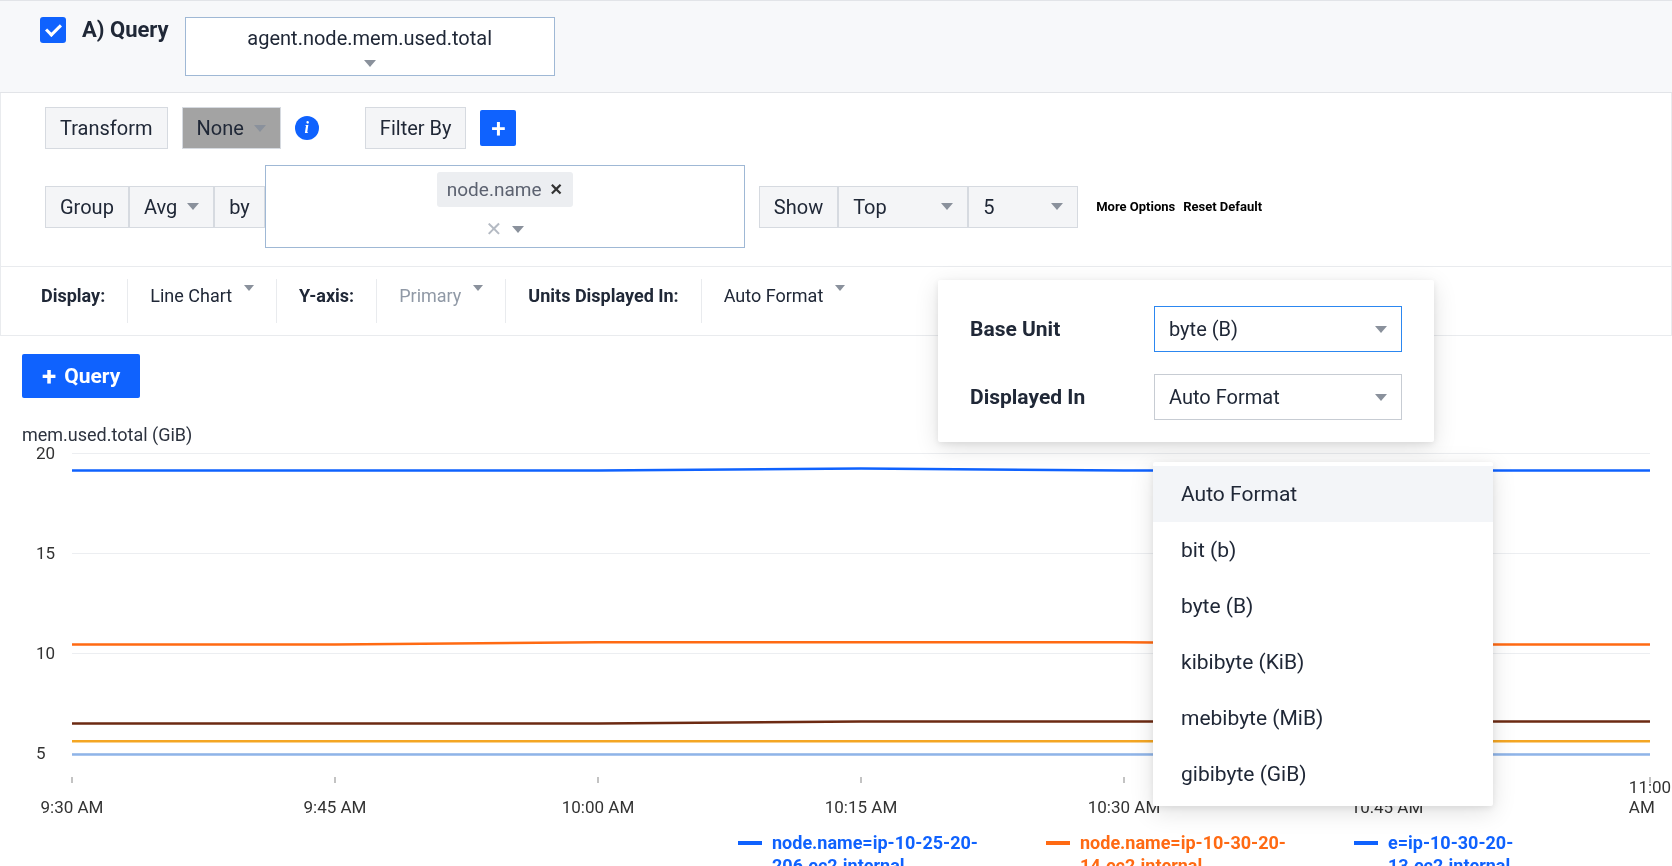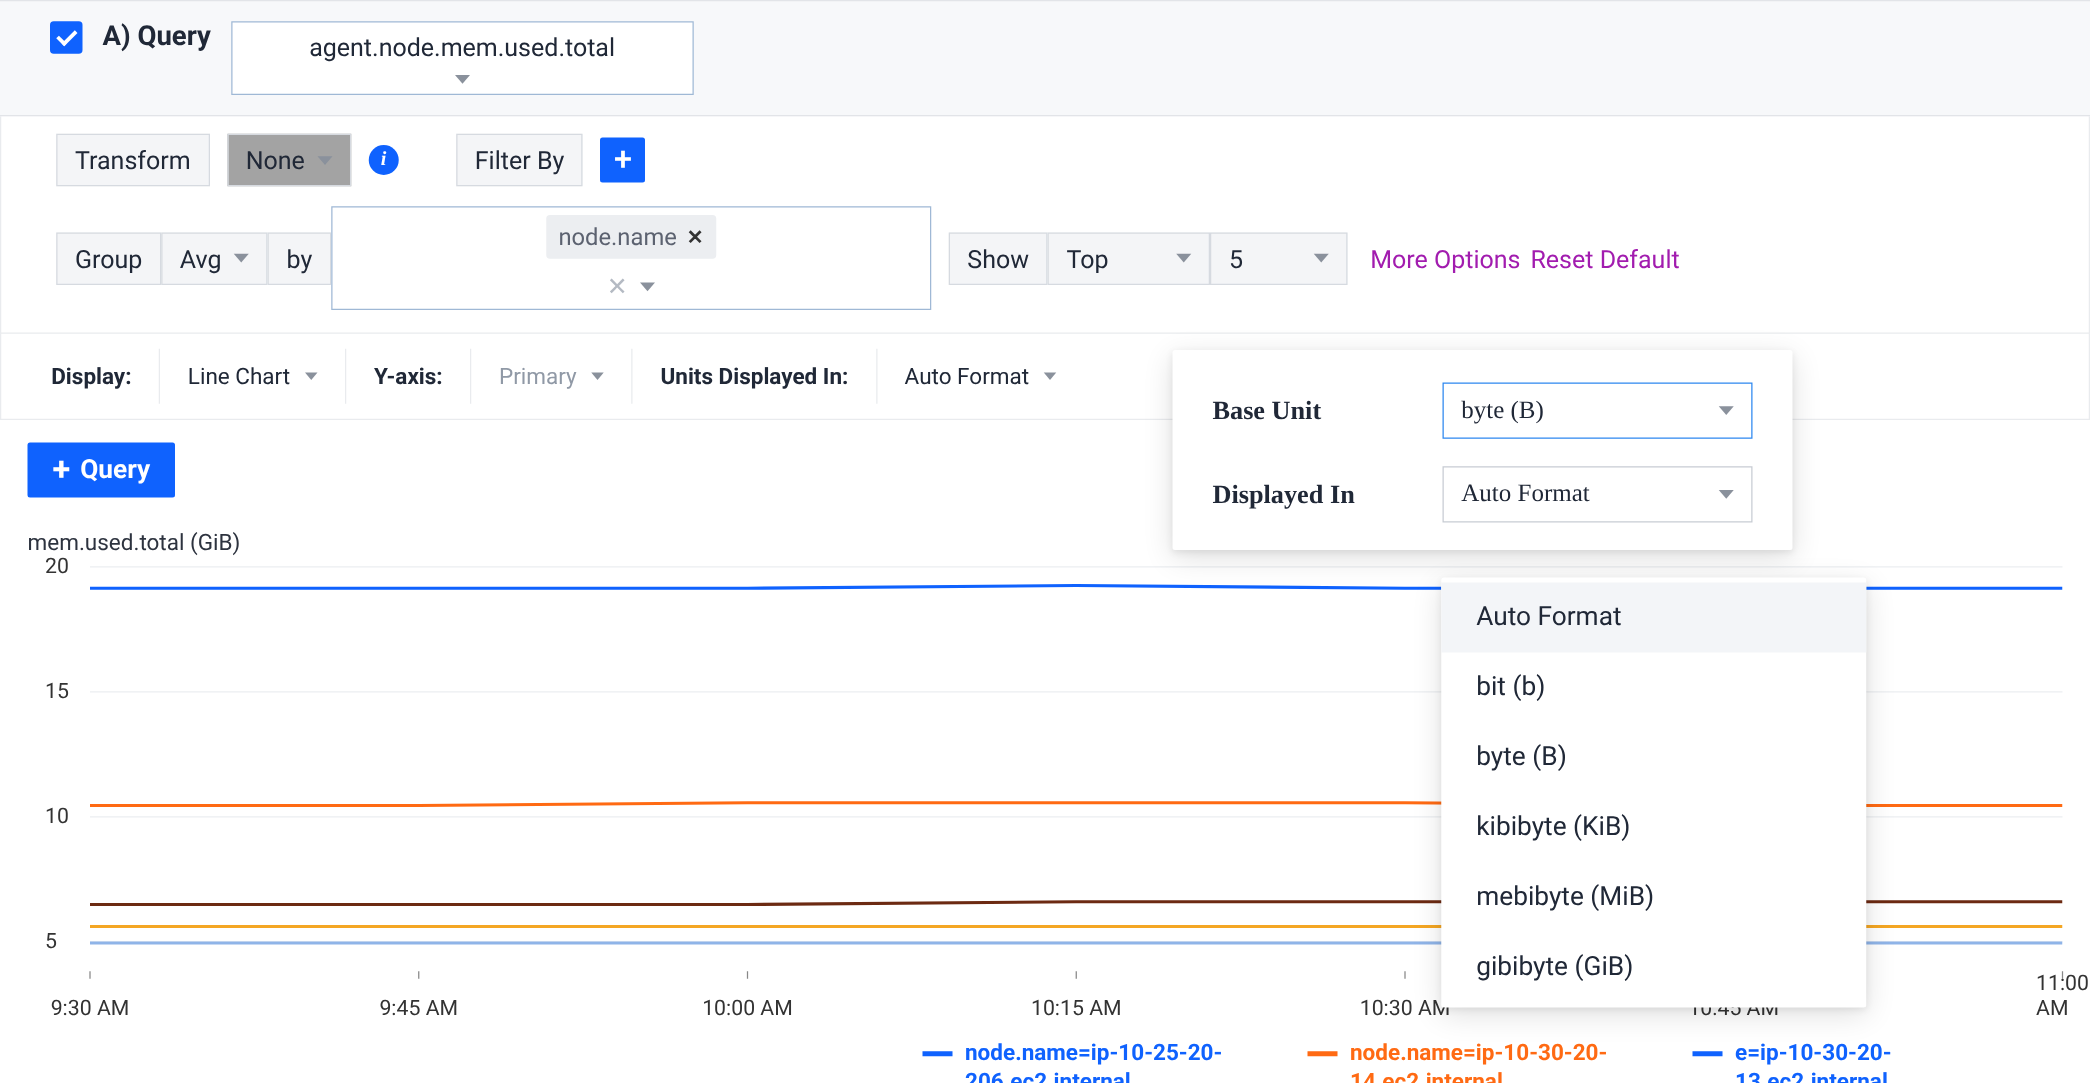--- a/index.html
+++ b/index.html
@@ -77,21 +77,21 @@
   }
   .chip {
     background: #eceef1;
     border-radius: 3px;
     padding: 6px 10px;
     color: #5c6270;
     font-size: 19px;
     display:inline-flex; align-items:center; gap:8px;
   }
   .chip-x { font-weight:bold; color:#333; font-size:16px; }
-  .link { color: #a21caf; font-weight: 400; font-size:20px; cursor:pointer; }
+  .link { color: #000000; font-weight: 700; font-size:13px; cursor:pointer; }
   .add-query-btn {
     background: #0F62FE;
     color: #fff;
     padding: 10px 20px;
     display: inline-flex; align-items:center; gap:8px;
     font-weight:700; font-size:21px;
     border-radius:2px;
   }
   
   .header-bar {
@@ -106,36 +106,35 @@
     border-top:none;
     padding: 14px 44px 18px;
     display:flex; flex-direction:column; gap:16px;
   }
   .display-row {
     border:1px solid #e9ebee;
     border-top:none;
     padding: 12px 22px;
     display:flex; align-items:center;
   }
-  .display-cell { padding: 6px 22px; display:flex; align-items:center; gap:12px; border-right:1px solid #e9ebee; height:44px;}
+  .display-cell { padding: 6px 22px; display:flex; align-items:flex-start; gap:12px; border-right:1px solid #e9ebee; height:44px;}
   .display-cell:last-child{border-right:none;}
   .bold { font-weight:700; }
   .muted { color:#9099a6; }
 
   
   .panel {
     position:absolute;
     top: 280px;
     left: 938px;
     width: 496px;
     background:#fff;
     box-shadow: 0 6px 24px rgba(0,0,0,0.12), 0 2px 6px rgba(0,0,0,0.08);
     border-radius:2px;
     padding: 26px 32px 18px;
-    font-family: Liberation Serif, serif;
   }
   .panel-row { display:flex; align-items:center; margin-bottom:22px; gap:20px; }
   .panel-label { font-weight:700; font-size:21px; flex:0 0 164px; }
   .panel-select {
     border:1px solid #c7ccd3;
     padding:10px 14px;
     flex:1;
     display:flex; align-items:center; justify-content:space-between;
     font-size:20px;
   }

